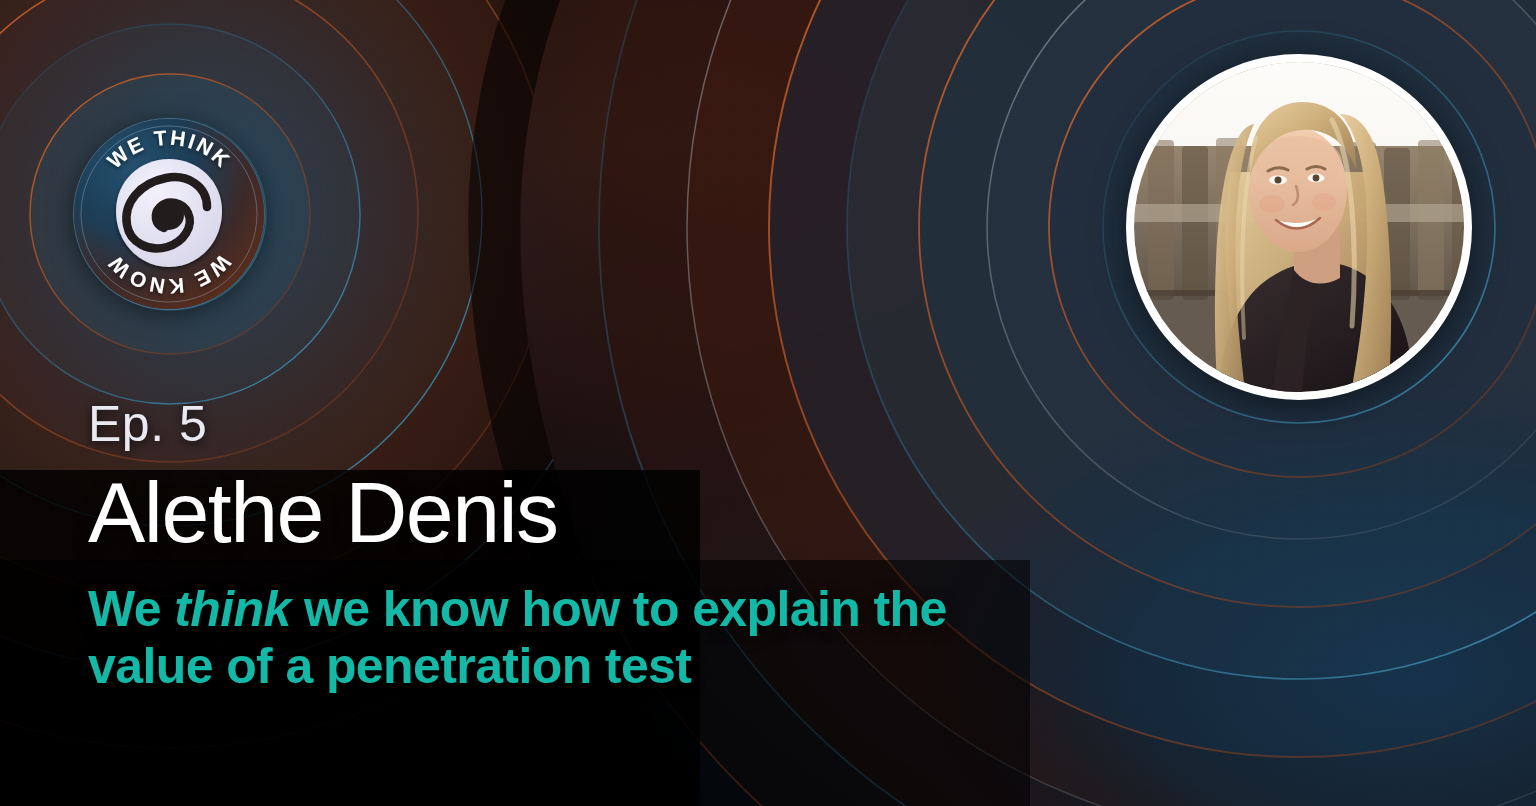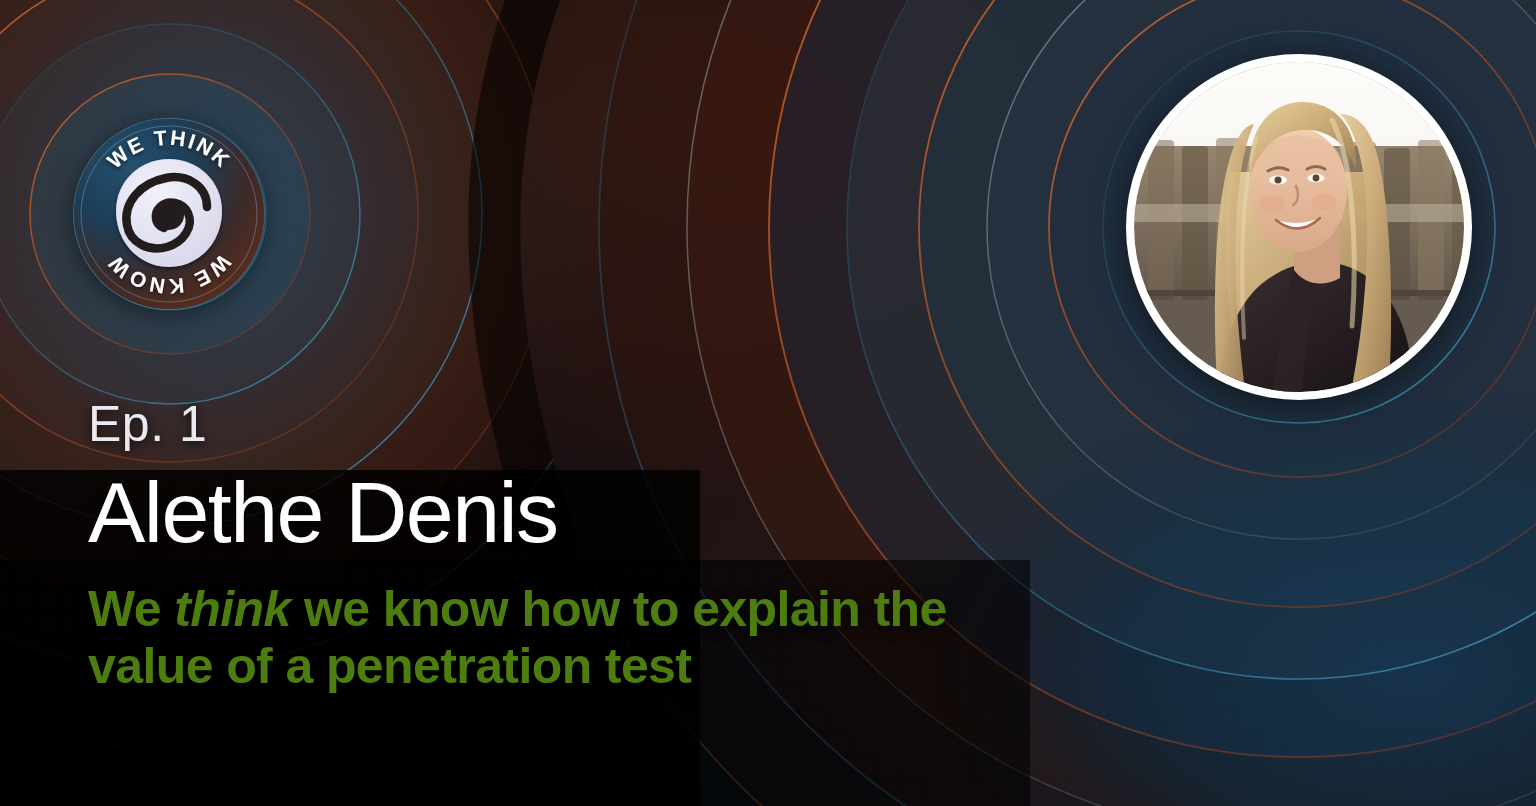--- a/index.html
+++ b/index.html
@@ -97,21 +97,21 @@
     color:#ffffff;
     text-shadow:0 3px 16px rgba(0,0,0,.8);
   }
 
   #episode-title {
     margin-top:26px;
     font-size:50px;
     font-weight:700;
     line-height:1.14;
     letter-spacing:-.6px;
-    color:#4d7c0f;
+    color:#14b8a6;
     text-shadow:0 3px 14px rgba(0,0,0,.85);
     max-width:930px;
   }
   #episode-title .em { font-style:italic; }
 </style>
 </head>
 <body>
 
 <div id="stage">
 
@@ -363,21 +363,21 @@
 
         <path d="M206,66 C226,104 232,190 226,272" stroke="#f0dcb2" stroke-width="5" fill="none" opacity=".55" stroke-linecap="round"></path>
         <path d="M130,84 C116,132 114,212 118,284" stroke="#f0dcb2" stroke-width="4" fill="none" opacity=".45" stroke-linecap="round"></path>
 
         <rect x="0" y="0" width="346" height="346" fill="none"></rect>
       </g>
     </svg>
   </div>
 
   <div id="text-block">
-    <div id="episode-label">Ep. 1</div>
+    <div id="episode-label">Ep. 5</div>
 
     <div id="guest-name">Alethe Denis</div>
 
     <div id="episode-title">
       <span>We </span><span class="em">think</span><span> we know how to explain the value of a penetration test</span>
     </div>
   </div>
 
 </div>
 

